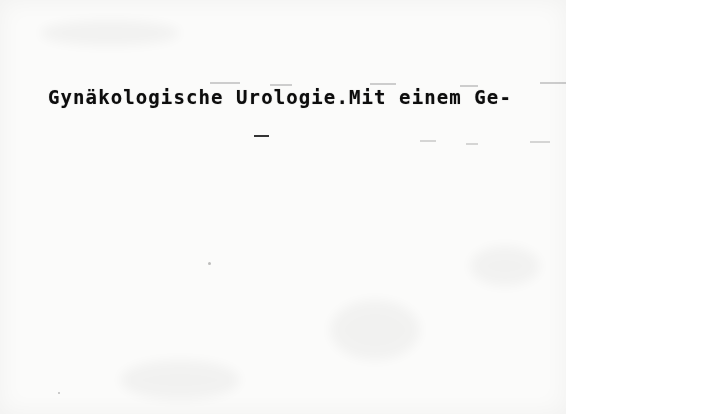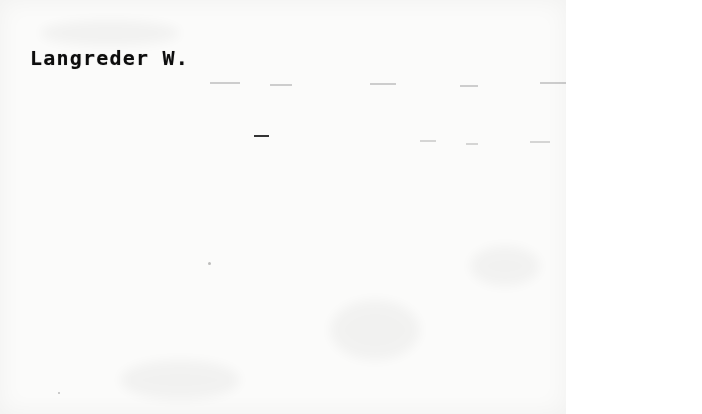--- a/index.html
+++ b/index.html
@@ -129,30 +129,30 @@
   <div class="smudge" style="top:360px;left:120px;width:120px;height:40px;"></div>
   <div class="smudge" style="top:20px;left:40px;width:140px;height:26px;"></div>
 
   <div class="speck" style="top:262px;left:208px;width:3px;height:3px;"></div>
   <div class="speck" style="top:330px;left:600px;width:2px;height:2px;"></div>
   <div class="speck" style="top:392px;left:58px;width:2px;height:2px;"></div>
   <div class="speck" style="top:154px;left:664px;width:3px;height:2px;"></div>
 
   <div class="typed" id="acc-number">43853</div>
 
-  <div class="typed" id="author-line">Langreder W.</div>
 
   <div class="dash-marks">
     <i style="top:0;left:0;width:30px;"></i>
     <i style="top:2px;left:60px;width:22px;"></i>
     <i style="top:1px;left:160px;width:26px;"></i>
     <i style="top:3px;left:250px;width:18px;"></i>
     <i style="top:0;left:330px;width:28px;"></i>
   </div>
 
+  <div class="typed" id="title-line-1">Gynäkologische Urologie.Mit einem Ge-</div>
 
 
   <div class="underline-schwalm"></div>
 
   <div class="faint-row">
     <i style="top:0;left:0;width:16px;"></i>
     <i style="top:3px;left:46px;width:12px;"></i>
     <i style="top:1px;left:110px;width:20px;"></i>
     <i style="top:4px;left:186px;width:14px;"></i>
   </div>

